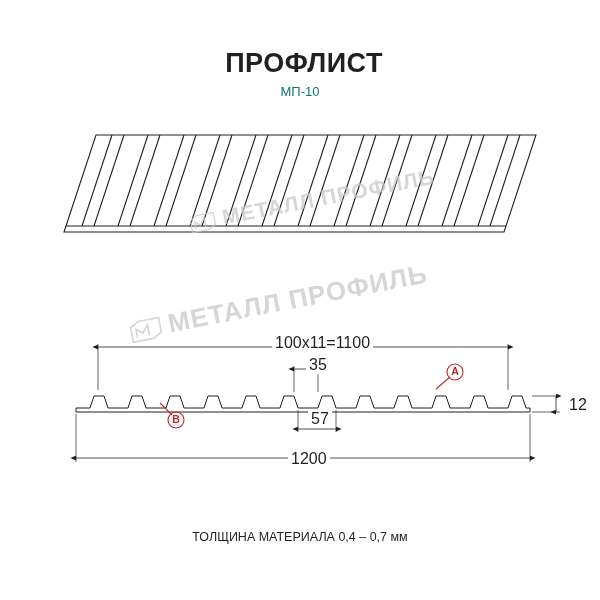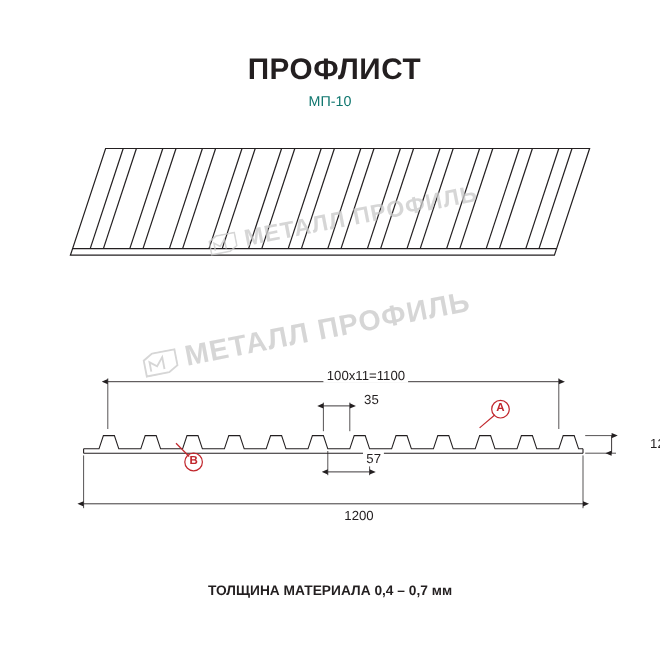--- a/index.html
+++ b/index.html
@@ -41,21 +41,21 @@
     font-size: 13px;
     color: #0f766e;
   }
   .footer-note {
     position: absolute;
     top: 530px;
     left: 0;
     width: 600px;
     text-align: center;
     font-size: 12.5px;
-    font-weight: bold;
+    font-weight: normal;
     color: #231f20;
   }
   .svg-layer {
     position: absolute;
     top: 0;
     left: 0;
   }
   .wm {
     position: absolute;
     color: #c9c9c9;
@@ -79,25 +79,24 @@
     transform: rotate(-11deg);
     transform-origin: left center;
   }
   .wm-logo {
     display: inline-block;
     vertical-align: middle;
     margin-right: 7px;
   }
   .dim-label {
     position: absolute;
-    font-size: 12px;
+    font-size: 16px;
     color: #231f20;
     background: #ffffff;
     padding: 0 3px;
-    margin-left: 22px;
   }
   .callout-letter {
     position: absolute;
     font-size: 10.5px;
     font-weight: bold;
     color: #c1272d;
     text-align: center;
     line-height: 15px;
     width: 16px;
     height: 16px;
@@ -211,21 +210,21 @@
       <path d="M436 389 L450 377"></path>
       <circle cx="455" cy="372" r="8"></circle>
       <path d="M160 403 L172 415"></path>
       <circle cx="176" cy="420" r="8"></circle>
     </g>
   </svg>
 
   <div class="dim-label" style="top:334px; left:272px;">100х11=1100</div>
   <div class="dim-label" style="top:356px; left:306px;text-align:right;">35</div>
   <div class="dim-label" style="top:410px; left:308px;">57</div>
-  <div class="dim-label" style="top:462px; left:288px;">1200</div>
+  <div class="dim-label" style="top:450px; left:288px;">1200</div>
   <div class="dim-label" style="top:396px; left:566px;">12</div>
 
   <div class="callout-letter" style="top:364px; left:447px;">A</div>
   <div class="callout-letter" style="top:412px; left:168px;">B</div>
 
   <div class="wm wm1">
     <svg class="wm-logo" width="26" height="18" viewBox="0 0 26 18" xmlns="http://www.w3.org/2000/svg">
       <path d="M1 17 L1 5 L8 1 L25 1 L25 13 L18 17 Z" fill="none" stroke="#c9c9c9" stroke-width="1.4"></path>
       <path d="M5 14 L5 7 L10 11 L15 5 L15 14" fill="none" stroke="#c9c9c9" stroke-width="1.4"></path>
     </svg><span>МЕТАЛЛ ПРОФИЛЬ</span>

